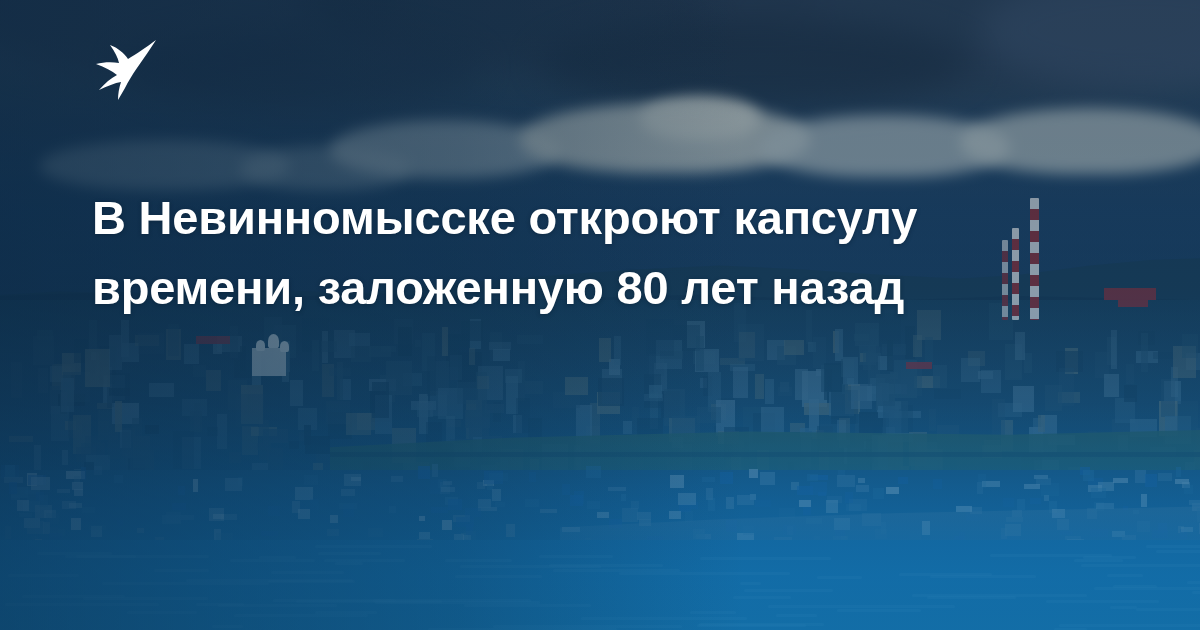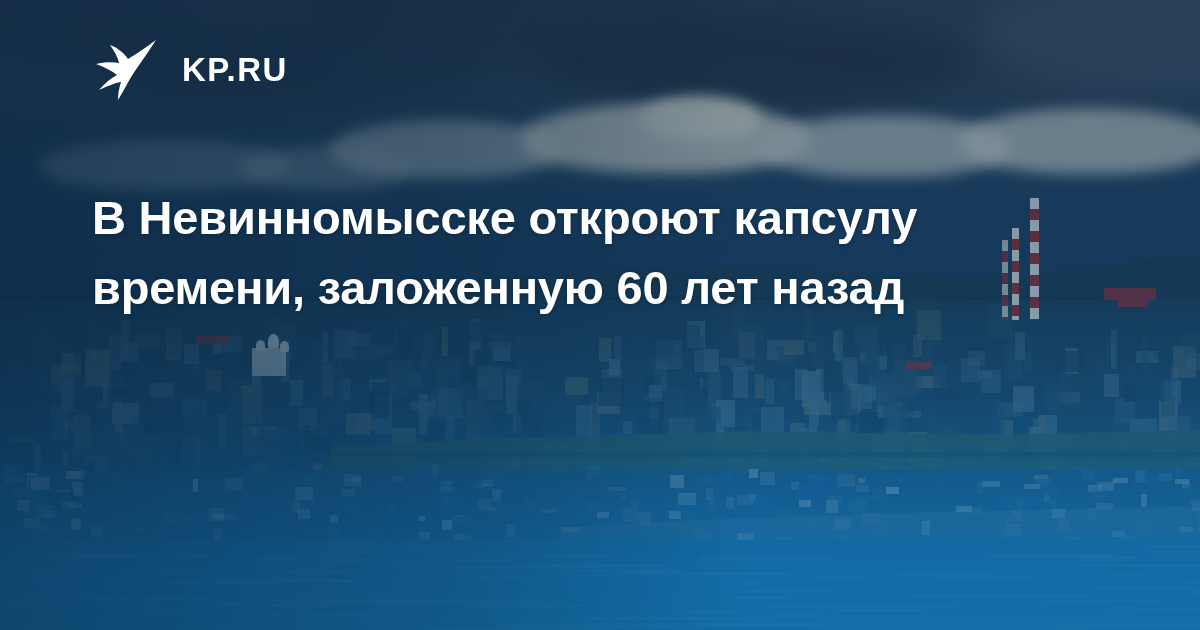--- a/index.html
+++ b/index.html
@@ -1085,20 +1085,19 @@
 
   <div class="content">
 
     <div class="brand">
       <svg class="brand-mark" viewBox="0 0 72 62">
         <path fill="#ffffff" d="M64 2 C55 9, 44 16, 36 21 C32 15, 26 10, 18 7 C23 14, 26 20, 27 25
           C20 24, 12 24, 4 26 C13 29, 20 33, 25 37
           C19 40, 13 45, 7 52 C15 48, 23 45, 29 44
           C27 50, 26 56, 26 62 L33 50 C36 44, 40 37, 45 30 C52 20, 59 10, 64 2 Z"></path>
       </svg>
-      <div class="brand-name">KP.RU</div>
     </div>
 
-    <h1 class="headline">В Невинномысске откроют капсулу времени, заложенную 60 лет назад</h1>
+    <h1 class="headline">В Невинномысске откроют капсулу времени, заложенную 80 лет назад</h1>
 
 
   </div>
 </div>
 
 </body></html>

